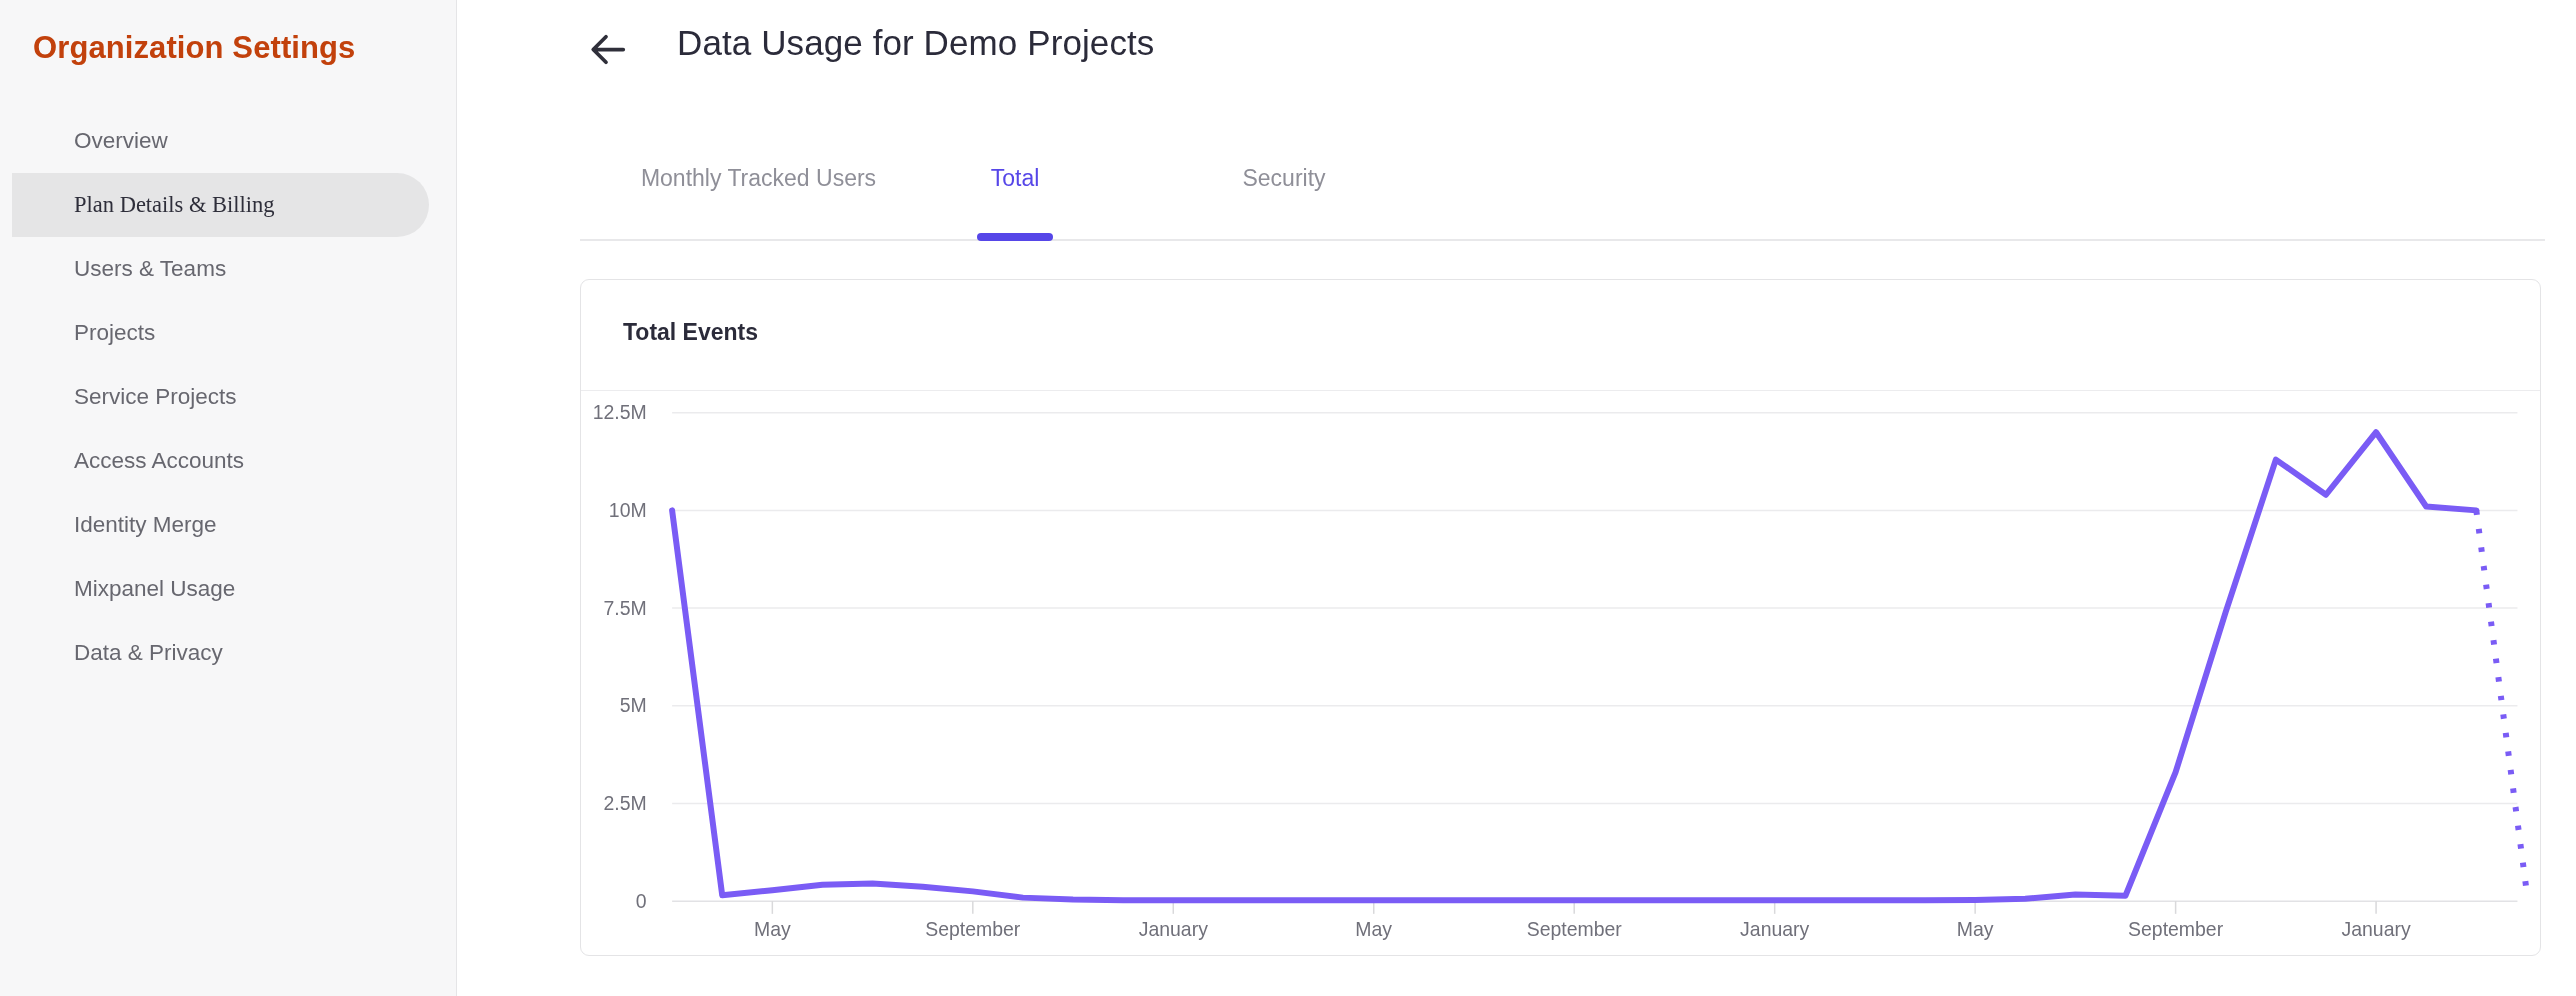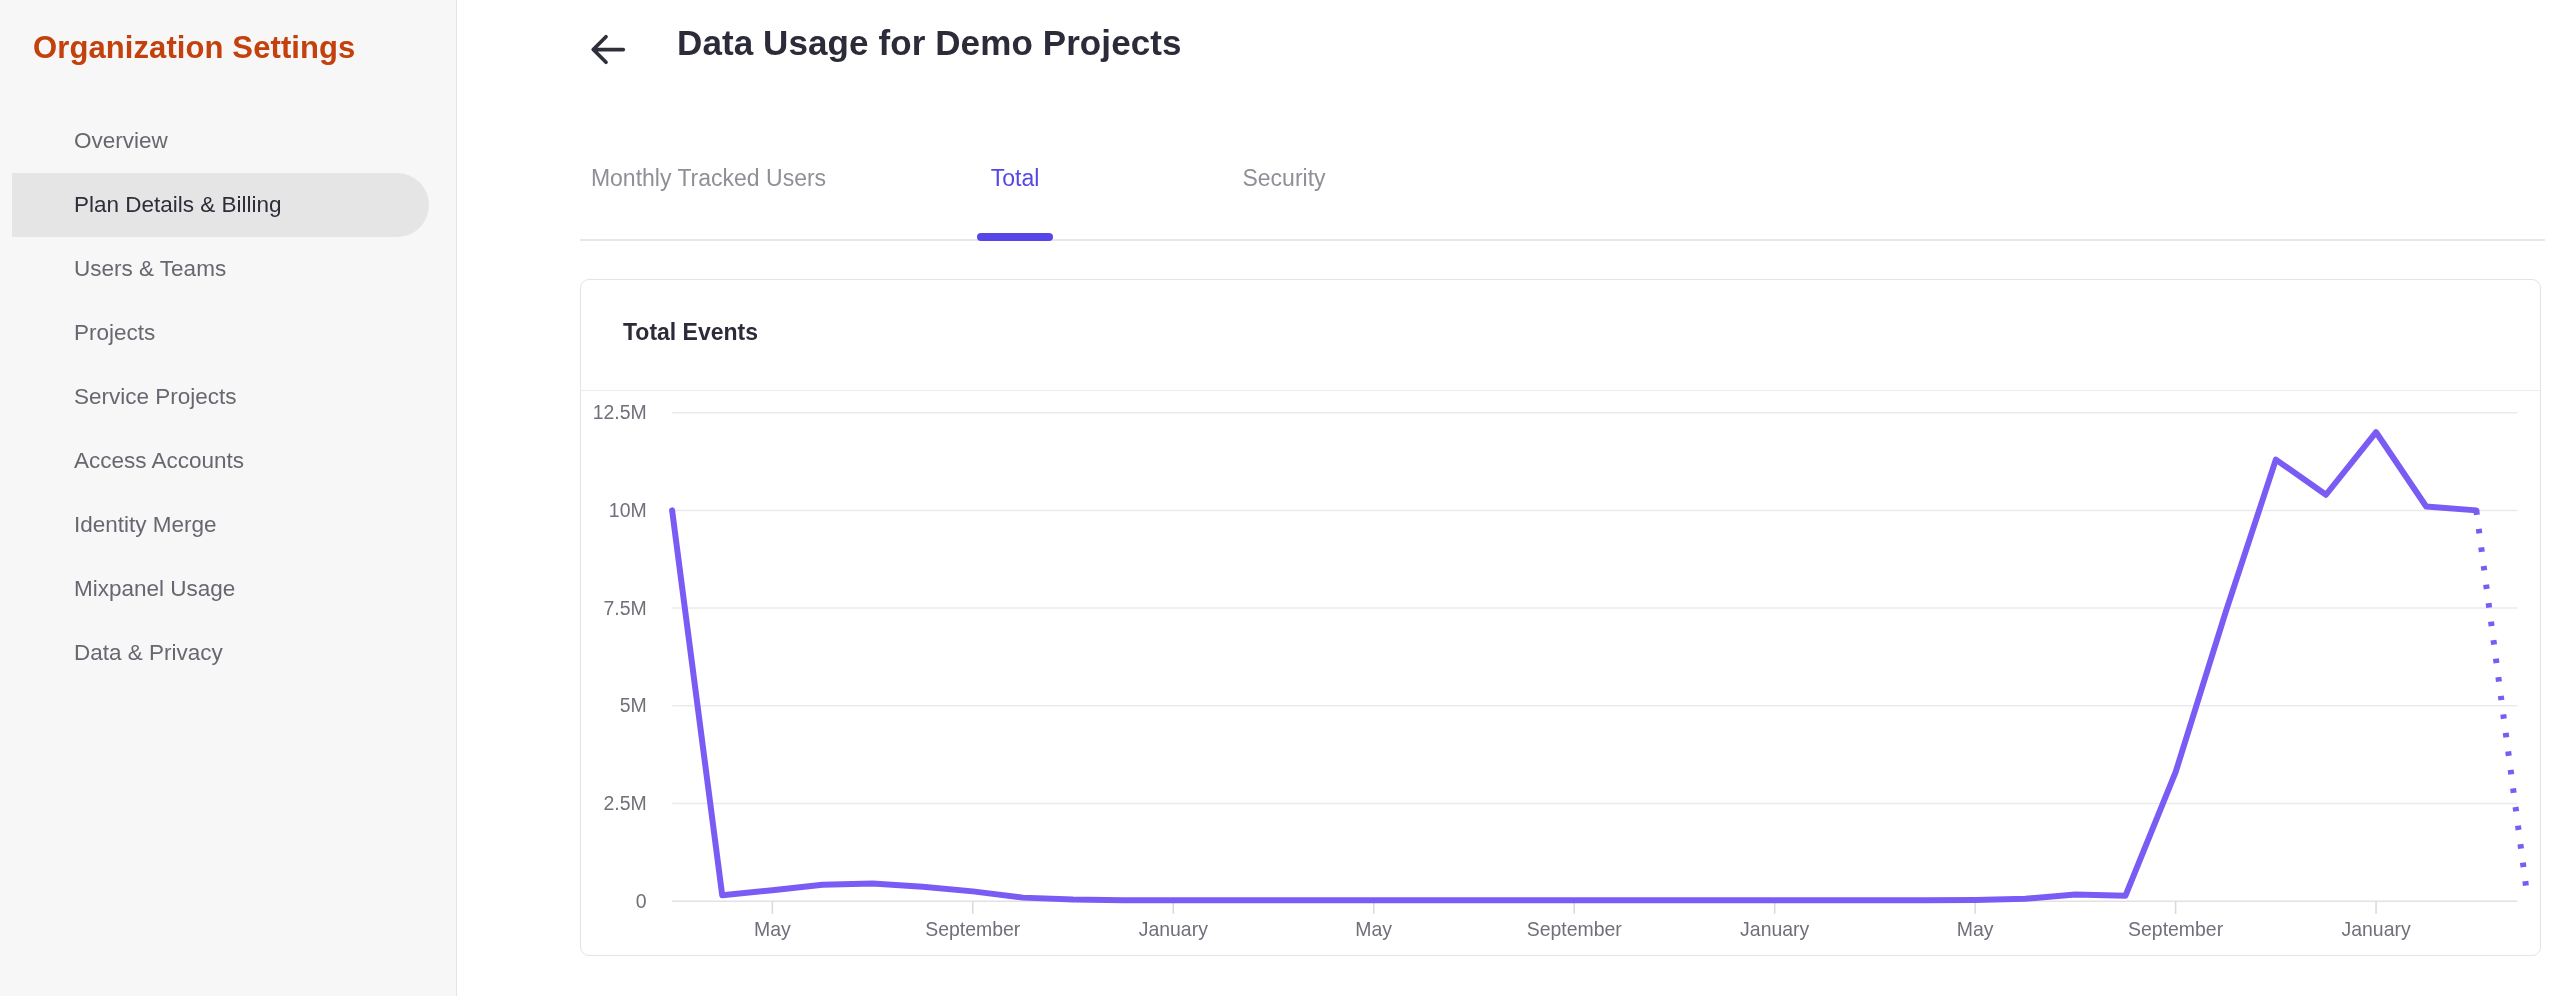--- a/index.html
+++ b/index.html
@@ -19,31 +19,31 @@
     position:absolute; left:33px; top:30px;
     font-size:31px; font-weight:700; color:#c2410c; letter-spacing:0.1px;
   }
   .side-nav { position:absolute; left:12px; top:109px; width:100%; }
   .side-item {
     height:64px; line-height:64px; padding-left:62px;
     font-size:22.5px; color:#67676f; cursor:pointer; white-space:nowrap;
   }
   .side-item.selected {
     background:#e5e5e6; width:417px; border-radius:0 33px 33px 0;
-    color:#2e2e3a; font-weight:400;
+    color:#2e2e3a; font-weight:400;font-family:Liberation Serif, serif;
   }
 
   
   .back-btn {
     position:absolute; left:588px; top:30px; width:39px; height:39px;
     background:none; border:none; cursor:pointer; padding:0;
   }
   .page-title {
     position:absolute; left:677px; top:22.5px;
-    font-size:35px; font-weight:700; color:#2b2b3a; letter-spacing:0.1px;
+    font-size:35px; font-weight:400; color:#2b2b3a; letter-spacing:0.1px;
     white-space:nowrap;
   }
 
   
   .tab {
     position:absolute; top:159px; height:39px; line-height:39px;
     text-align:center; font-size:23px; color:#8f8f98; cursor:pointer;
     white-space:nowrap;
   }
   .tab.active { color:#5646e8; }
@@ -98,21 +98,21 @@
 
     <button class="back-btn" aria-label="Back">
       <svg width="39" height="39" viewBox="0 0 52 52" fill="none">
         <path d="M47 26 H8 M24 9 L7 26 L24 43" stroke="#2f2f3a" stroke-width="5" stroke-linecap="round" stroke-linejoin="round"></path>
       </svg>
     </button>
 
     <h2 class="page-title">Data Usage for Demo Projects</h2>
 
     <div id="tabs">
-        <div class="tab" style="left: 564px; width: 289px;">Monthly Tracked Users</div>
+        <div class="tab" style="left: 614px; width: 289px;">Monthly Tracked Users</div>
         <div class="tab active" style="left: 873px; width: 284px;">Total</div>
         <div class="tab" style="left: 1157px; width: 254px;">Security</div>
       </div>
     <div class="tab-divider"></div>
     <div class="tab-underline"></div>
 
     <section class="card">
       <div class="card-header">
         <h3>Total Events</h3>
       </div>

